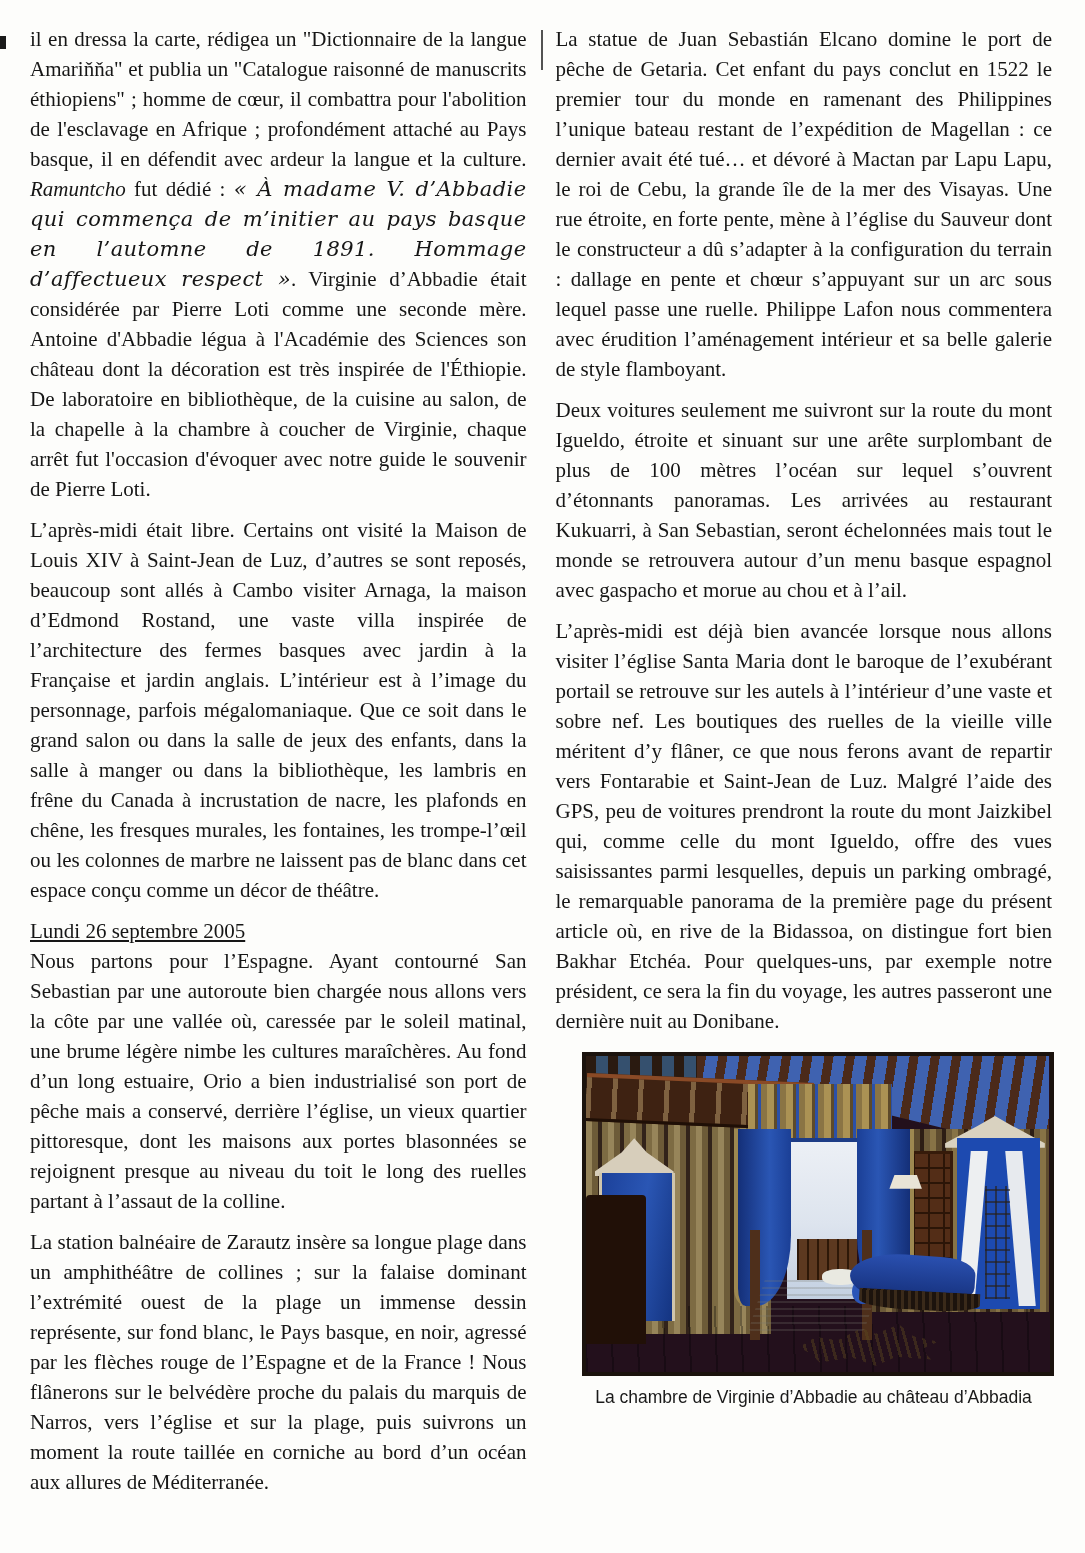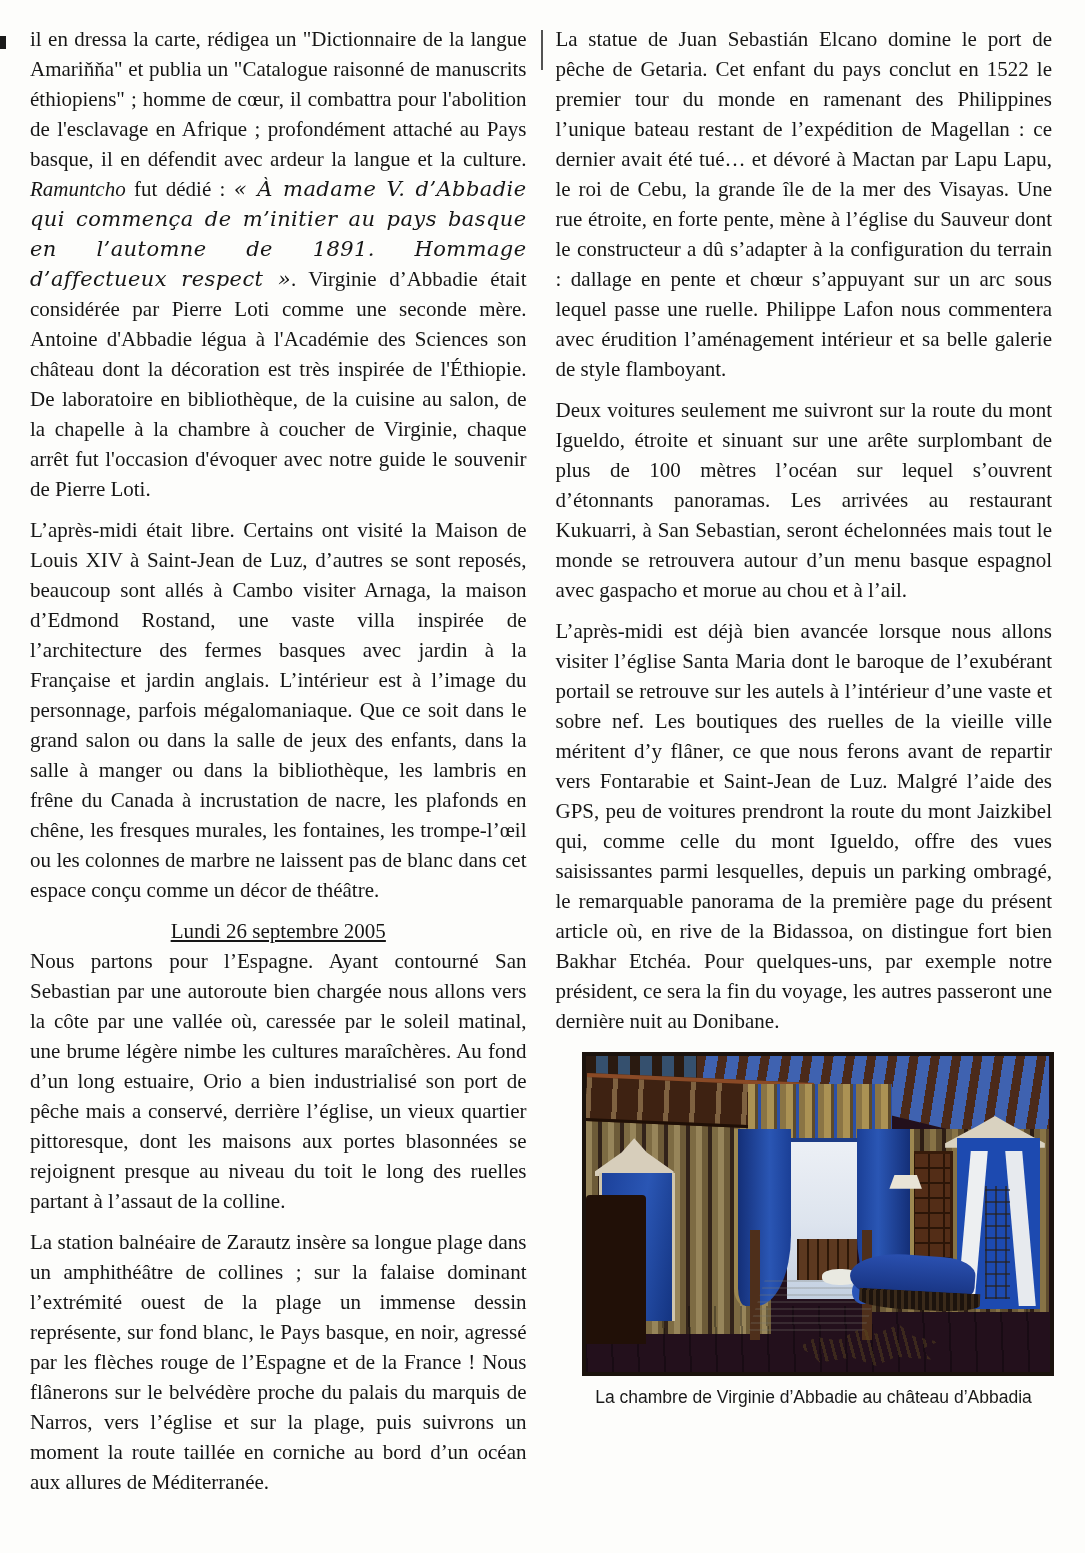--- a/index.html
+++ b/index.html
@@ -5,21 +5,21 @@
   html,body{margin:0;padding:0;}
   body{
     width:1085px;height:1553px;position:relative;overflow:hidden;
     background:#fdfdfb;color:#161616;
     font-family:"Liberation Serif","DejaVu Serif",serif;
   }
   .columns{position:absolute;top:24px;left:30px;width:1022px;display:flex;gap:29px;}
   .col{width:500px;}
   .para{margin:0 0 11px 0;font-size:21px;line-height:30px;text-align:justify;}
   .para.last{margin-bottom:18px;}
-  .heading{margin:1px 0 0 0;font-size:21px;line-height:30px;text-align:center;text-decoration:underline;}
+  .heading{margin:1px 0 0 0;font-size:21px;line-height:30px;text-align:left;text-decoration:underline;}
   .ital{font-style:italic;}
   .script{font-style:italic;font-family:"DejaVu Serif",serif;letter-spacing:0.4px;}
   .artifact{position:absolute;background:#1a1a1a;}
   .a1{left:0;top:36px;width:6px;height:13px;}
   .a2{left:541px;top:30px;width:2px;height:40px;opacity:.75;}
 
   
   .photo-block{margin-top:16px;margin-left:26px;width:469px;}
   .photo{position:relative;width:464px;height:316px;border:4px solid #1b130d;background:#23101c;overflow:hidden;}
   .photo div{position:absolute;}

